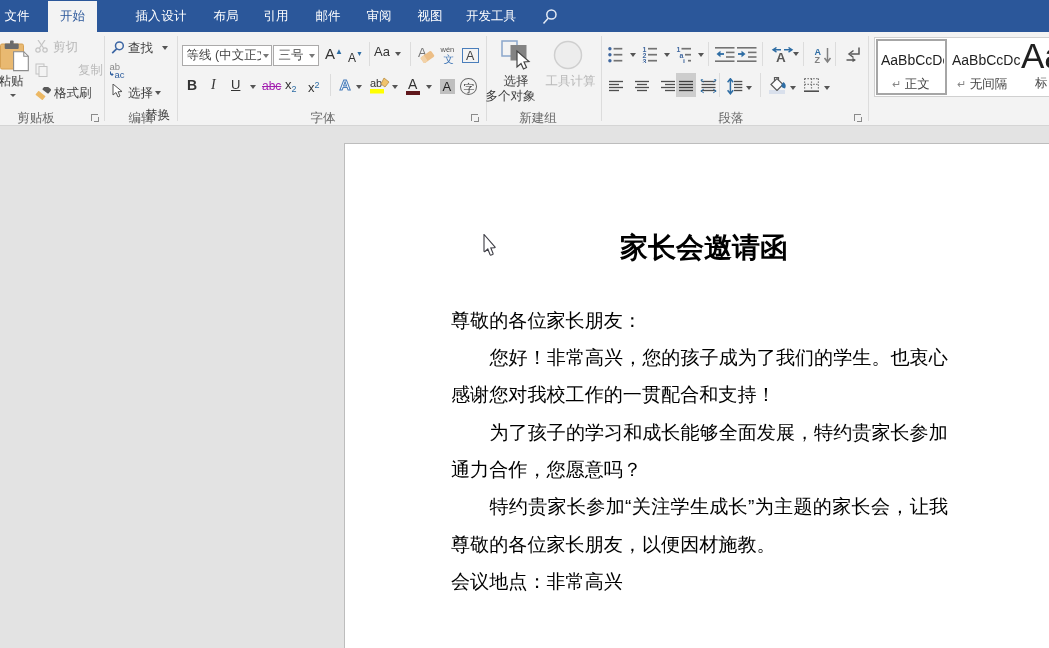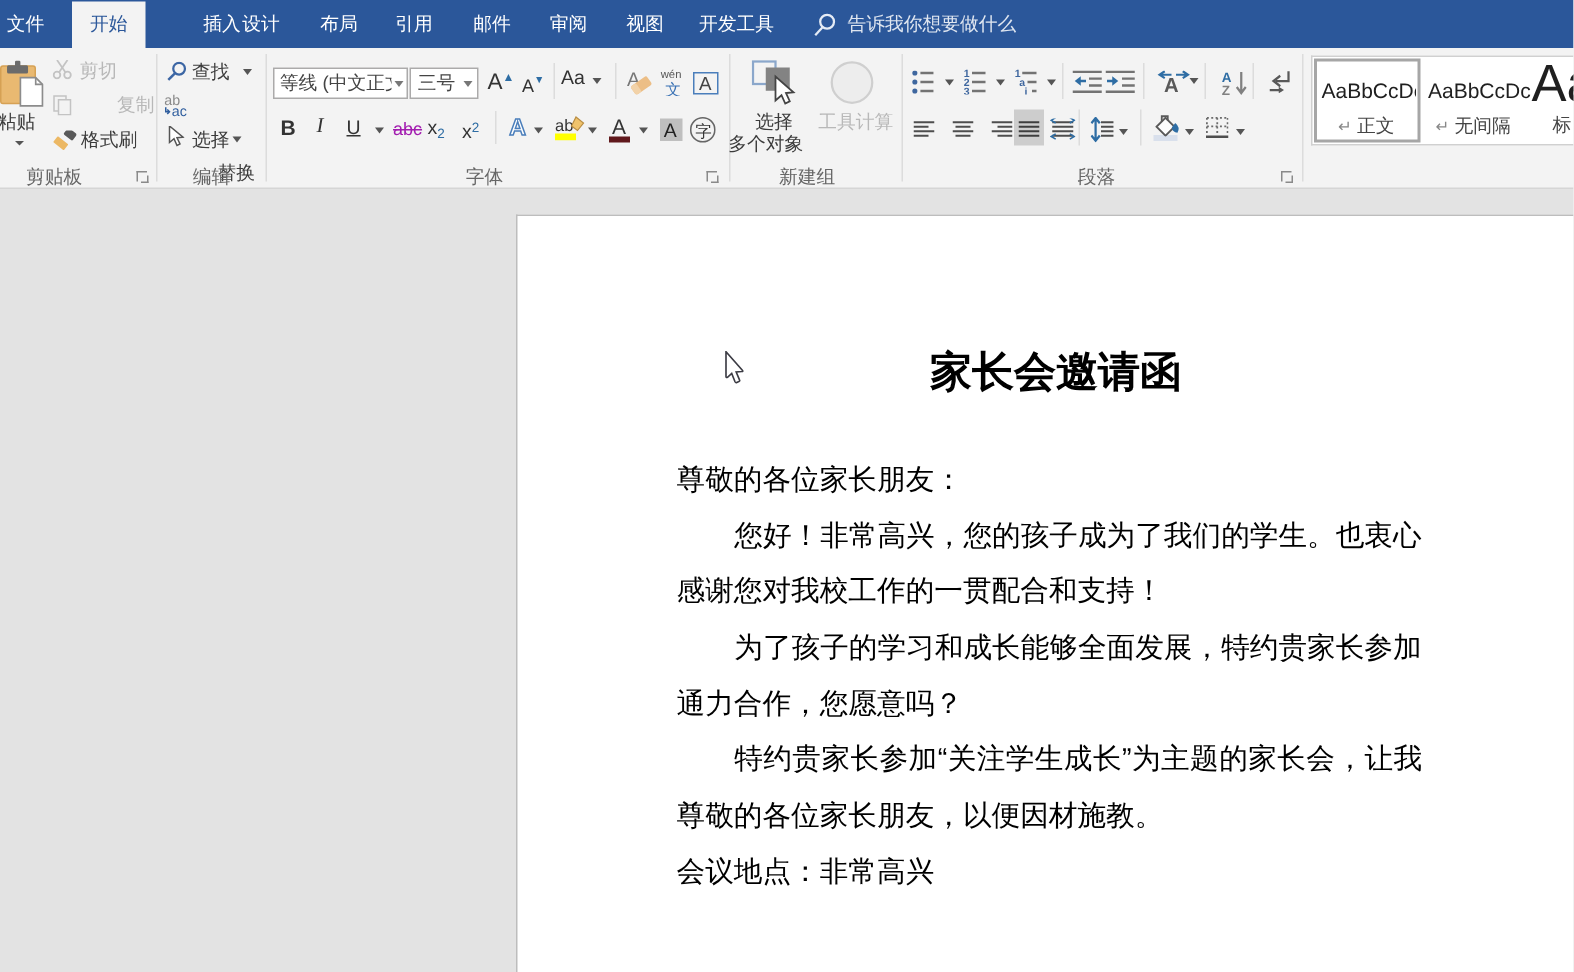--- a/index.html
+++ b/index.html
@@ -36,21 +36,20 @@
   <div class="tab" style="left:212px;width:28px;">布局</div>
   <div class="tab" style="left:262px;width:28px;">引用</div>
   <div class="tab" style="left:314px;width:28px;">邮件</div>
   <div class="tab" style="left:365px;width:28px;">审阅</div>
   <div class="tab" style="left:416px;width:28px;">视图</div>
   <div class="tab" style="left:464px;width:54px;">开发工具</div>
   <svg class="abs" style="left:541px;top:8px;" width="18" height="17" viewBox="0 0 18 17">
     <circle cx="10.4" cy="6.5" r="4.6" fill="none" stroke="#e4ebf5" stroke-width="1.5"></circle>
     <line x1="7.2" y1="10.3" x2="2.5" y2="15.5" stroke="#e4ebf5" stroke-width="1.5"></line>
   </svg>
-  <div class="tab" style="left:565px;width:120px;text-align:left;color:#dfe6f0;">告诉我你想要做什么</div>
 </div>
 <div id="seltab" class="abs">
     <span>开始</span>
   </div>
 
 <div id="ribbon" class="abs">
 
   <div class="vsep" style="left:104px;"></div>
   <div class="vsep" style="left:177px;"></div>
   <div class="vsep" style="left:486px;"></div>

